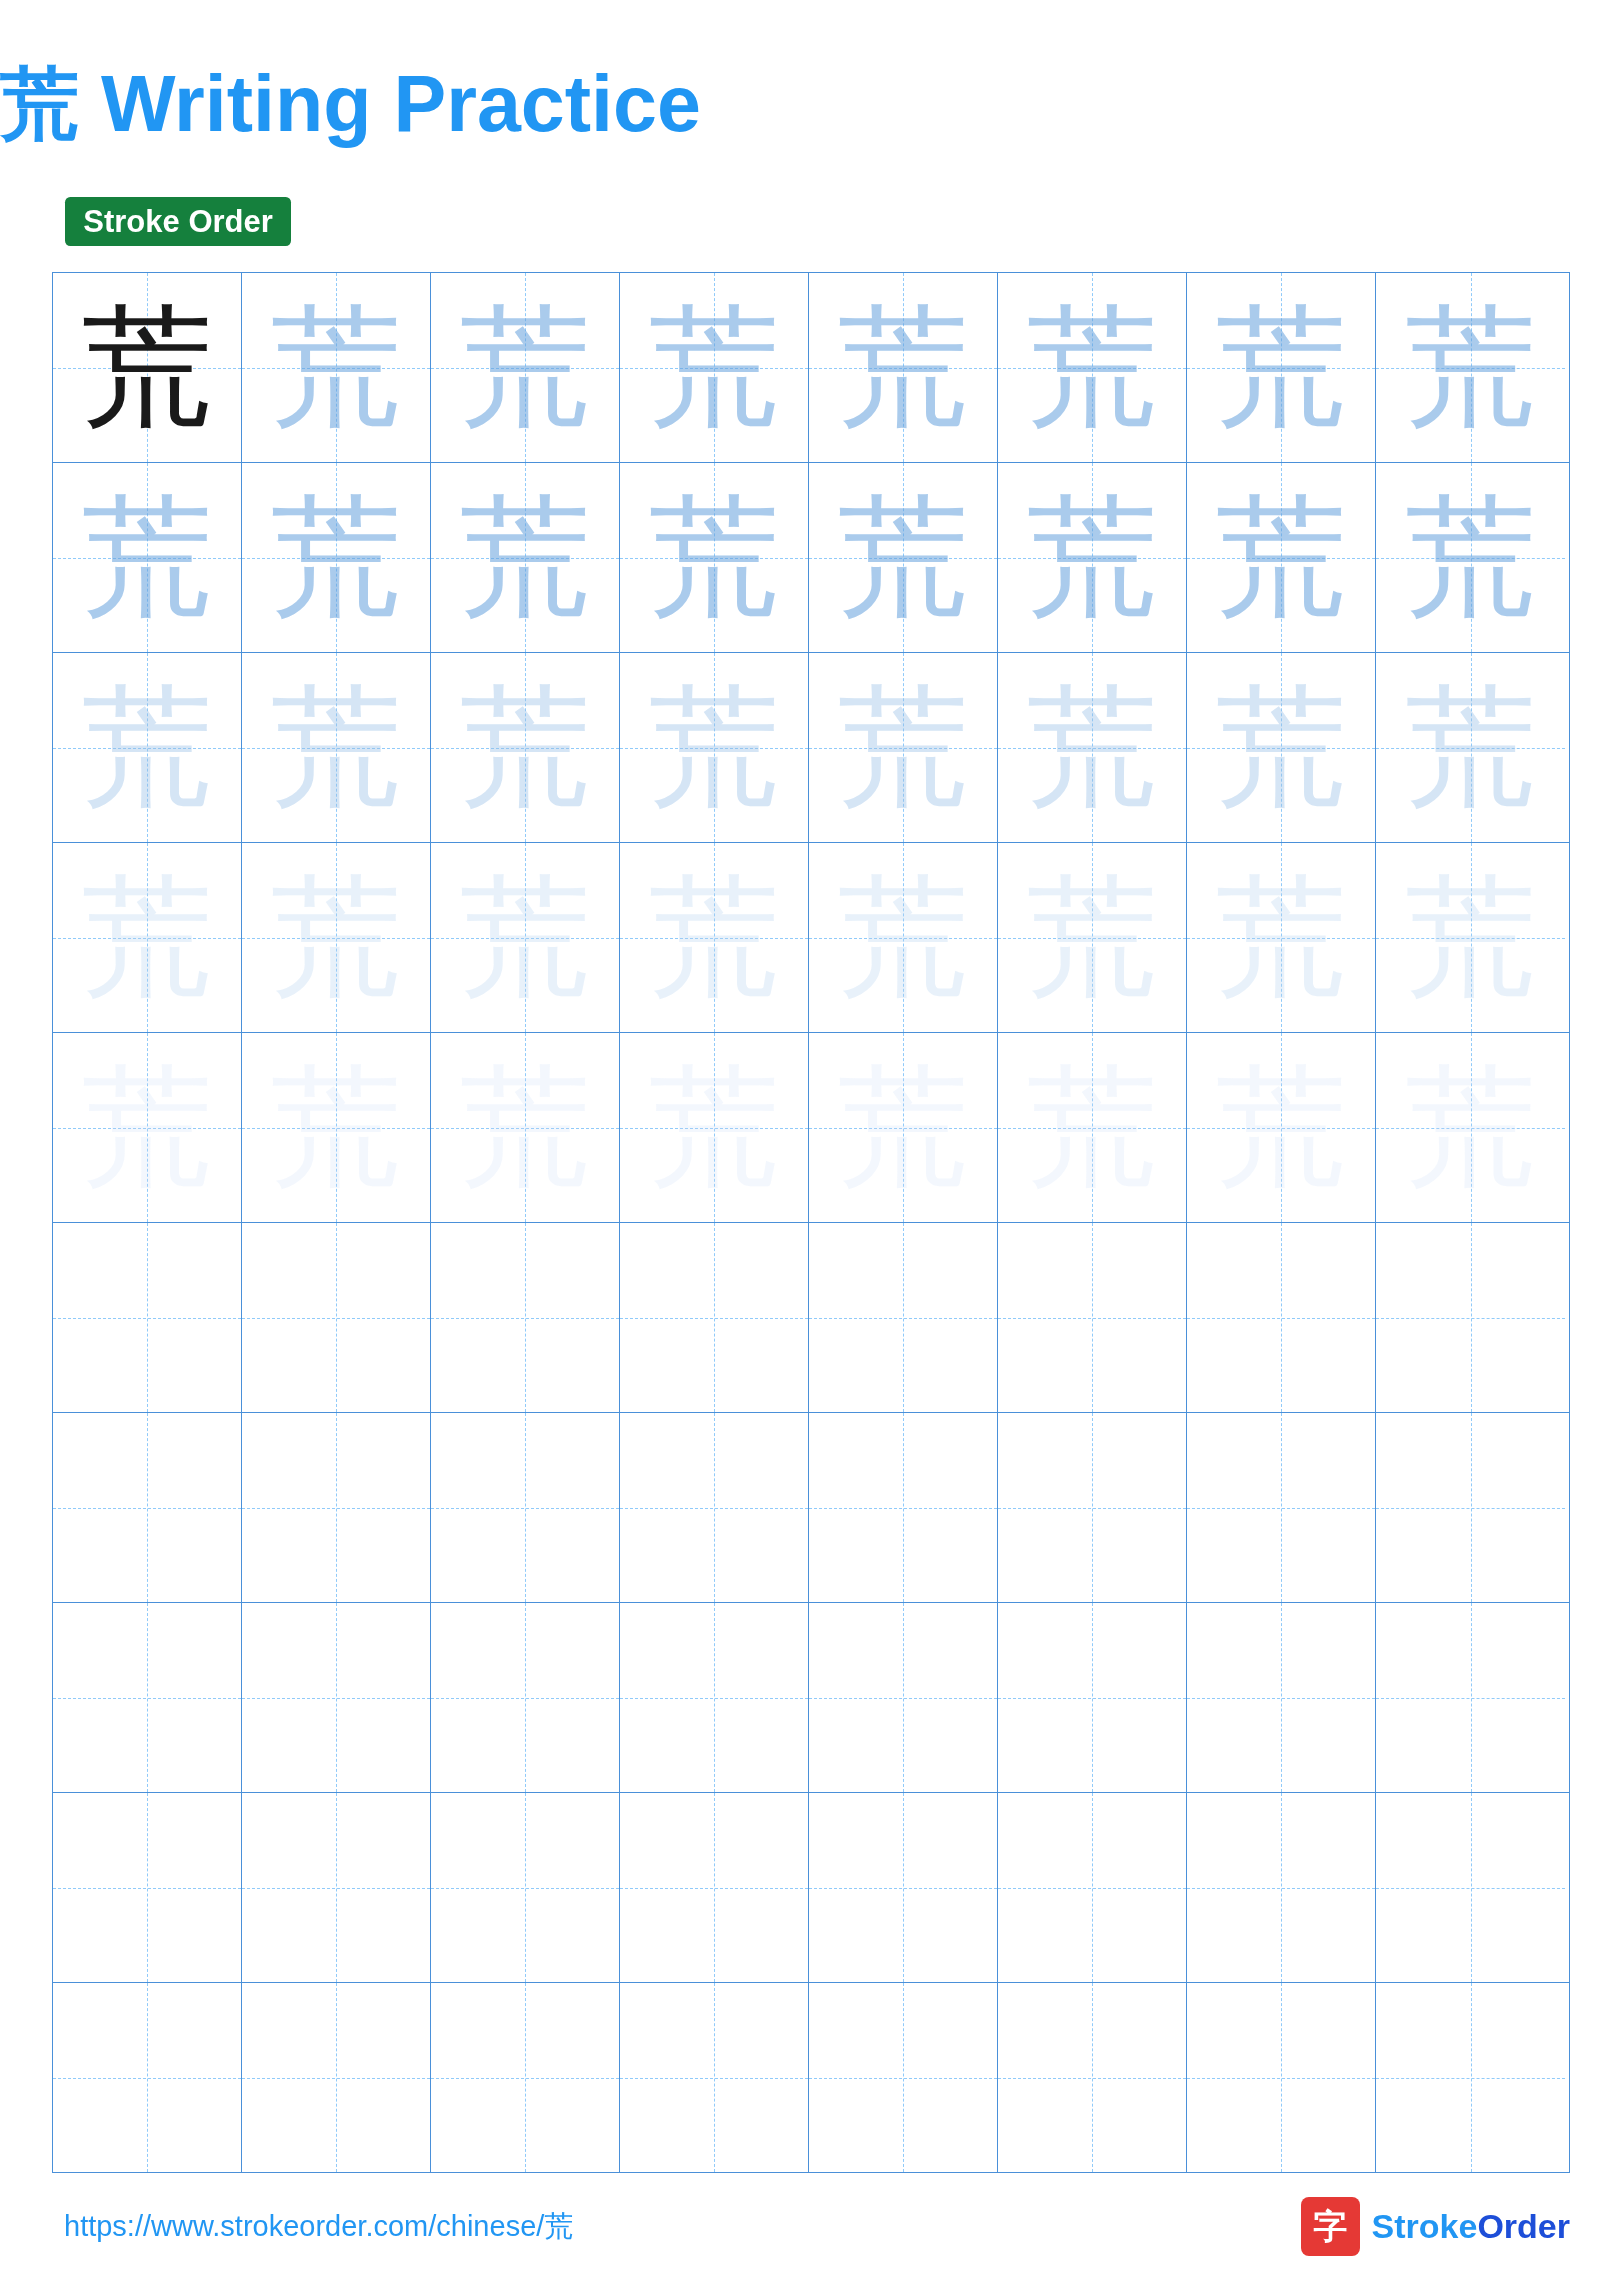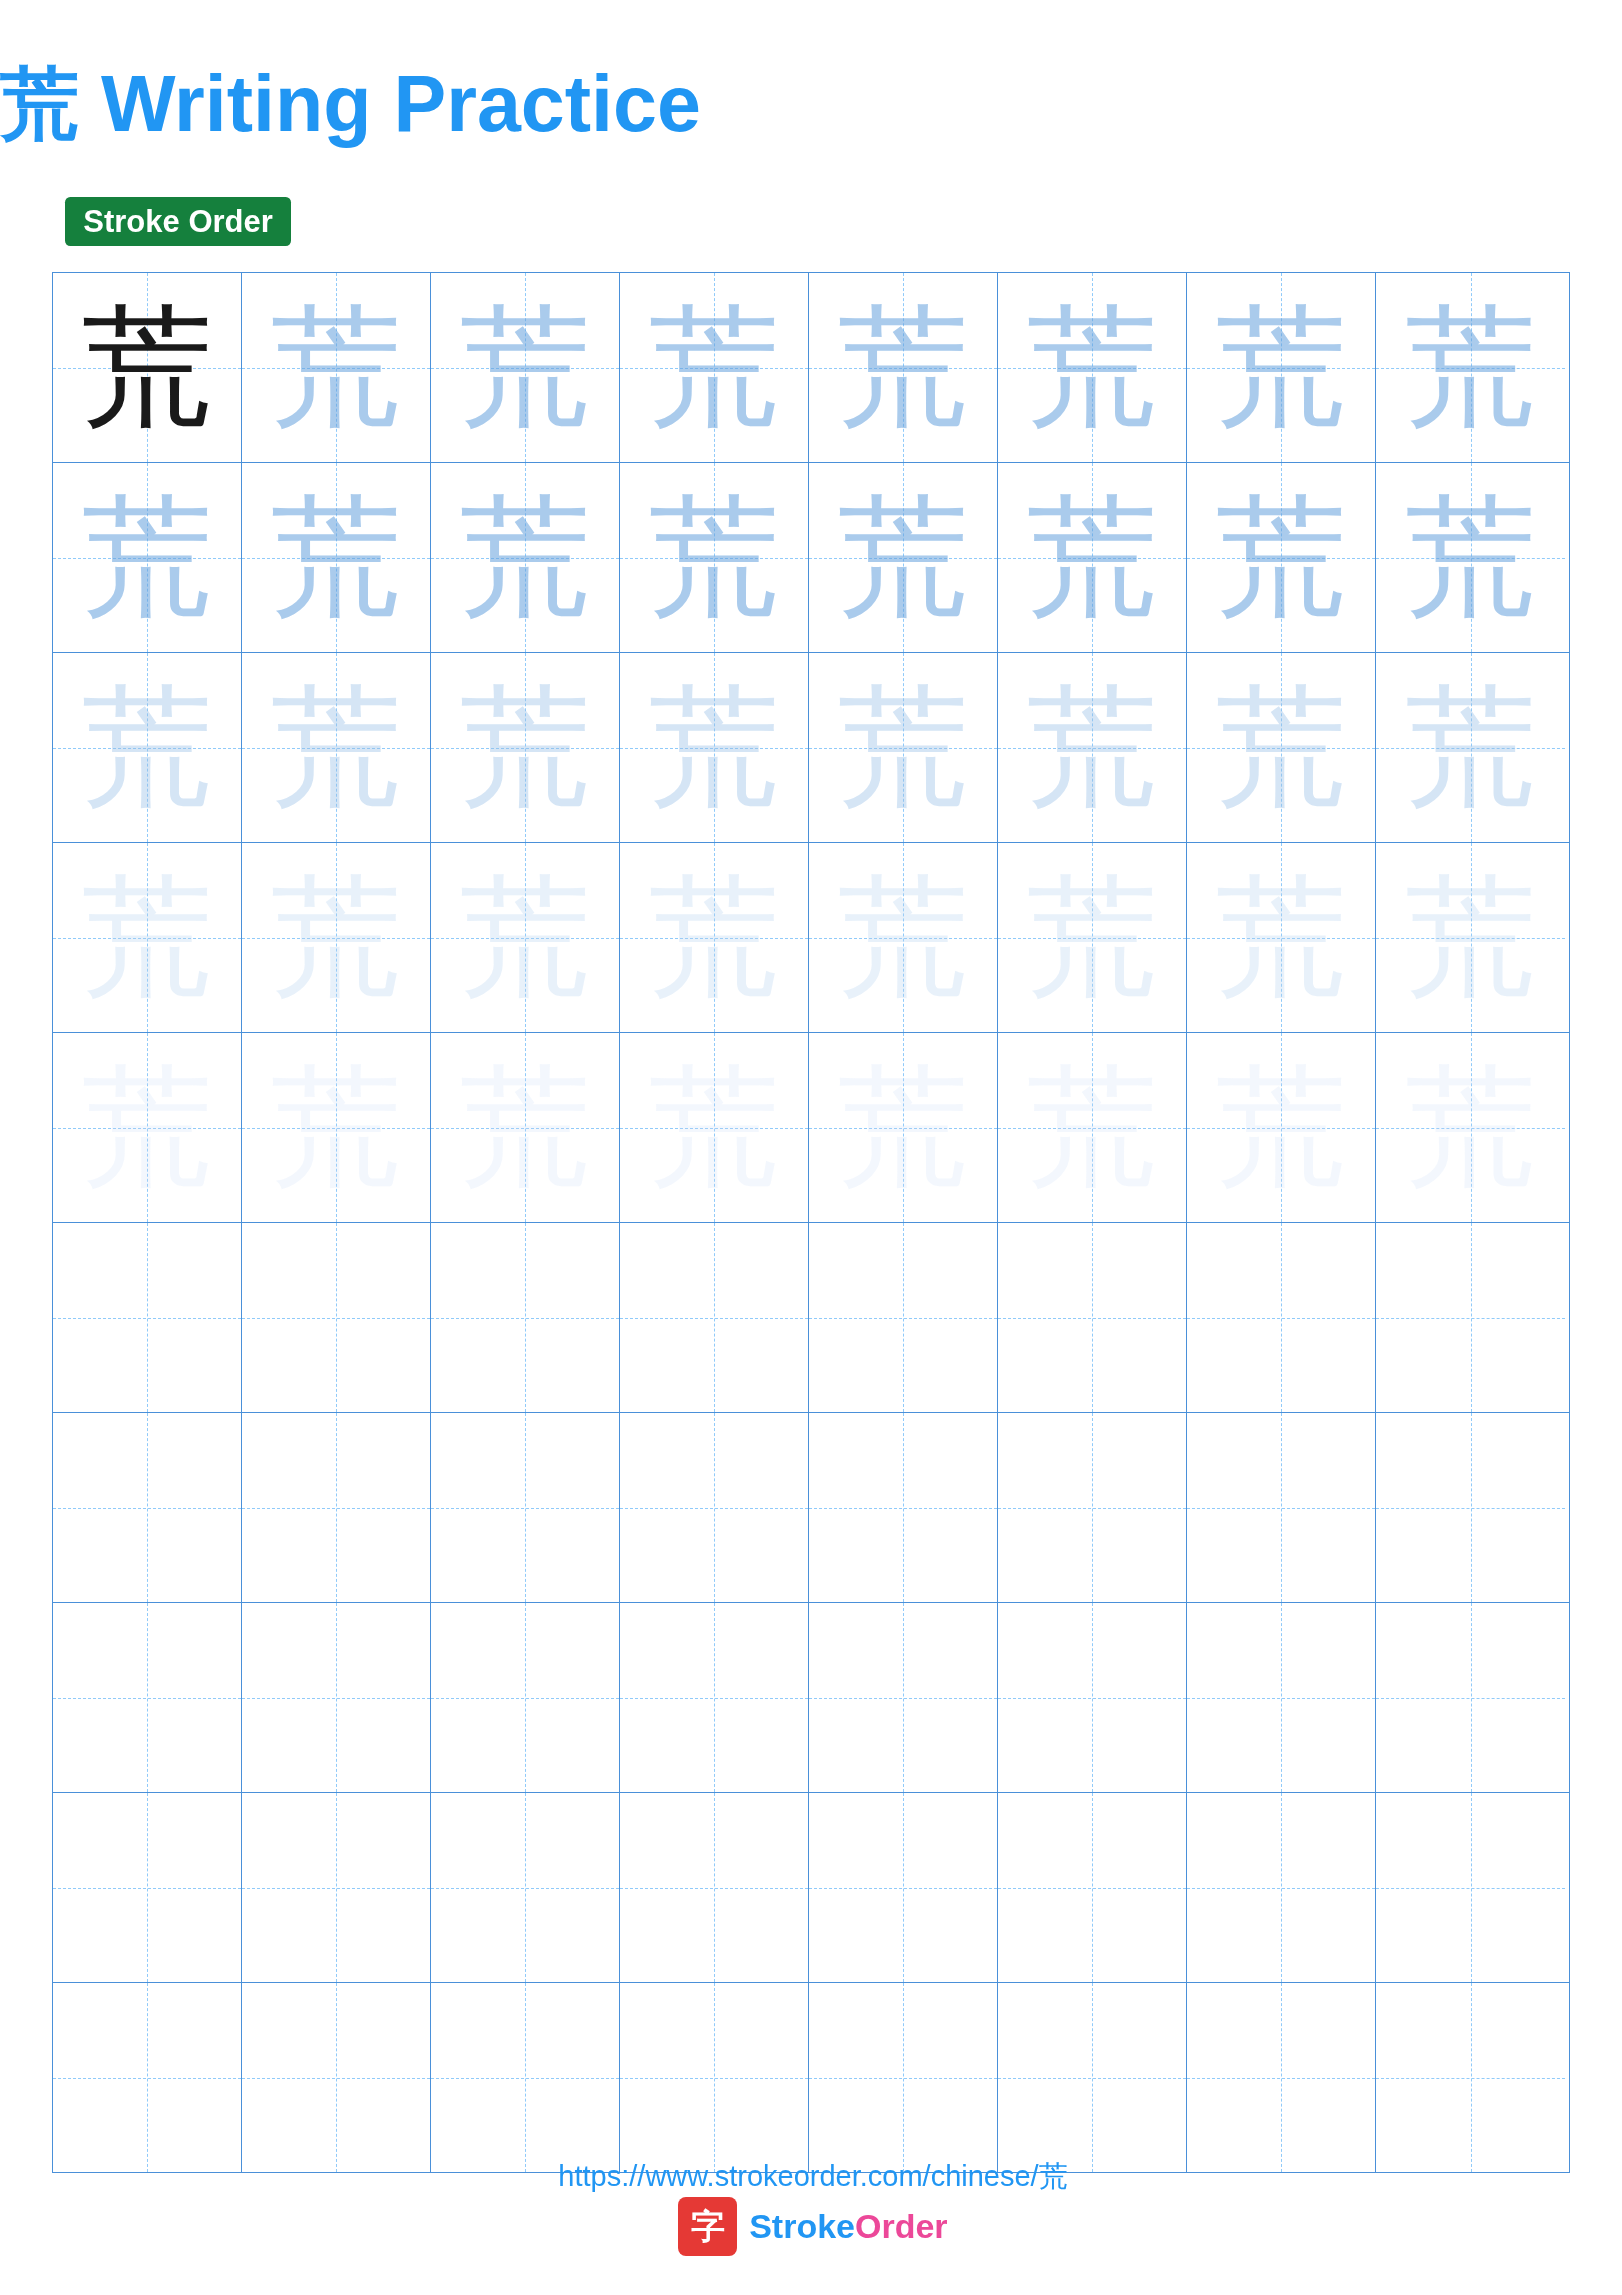--- a/index.html
+++ b/index.html
@@ -138,27 +138,26 @@
       line-height: 1;
     }
 
     .empty-row .grid-cell {
       
     }
 
     .footer {
       position: absolute;
       bottom: 39px;
-      left: 4px;
+      left: 12px;
       right: 0;
       display: flex;
       align-items: center;
       justify-content: space-between;
       padding: 0 52px;
-      flex-direction: column;
     }
     .footer-url {
       color: #2196F3;
       font-size: 29px;
       text-decoration: none;
     }
     .footer-logo {
       display: flex;
       align-items: center;
       gap: 11.8px;
@@ -390,17 +389,17 @@
 
 </div>
 
 <div class="footer">
   <a class="footer-url" href="#">https://www.strokeorder.com/chinese/荒</a>
   <div class="footer-logo">
     <div class="footer-logo-icon">
       <span>字</span>
     </div>
     <div class="footer-logo-text">
-      <span>Stroke</span><span style="color:#ec4899">Order</span>
+      <span>Stroke</span><span style="color:#1d4ed8">Order</span>
     </div>
   </div>
 </div>
 
 
 </body></html>

